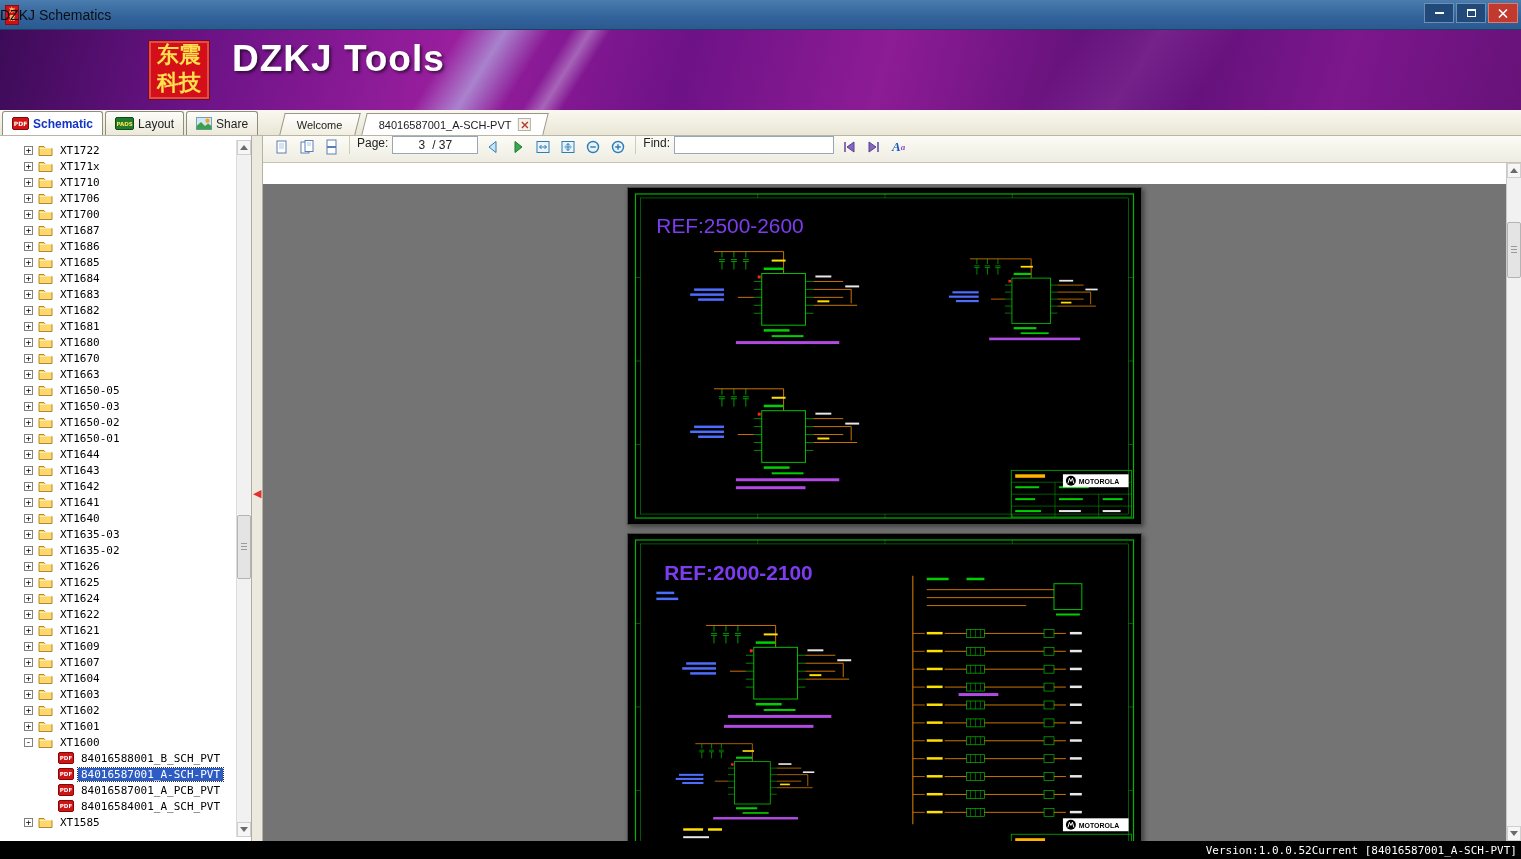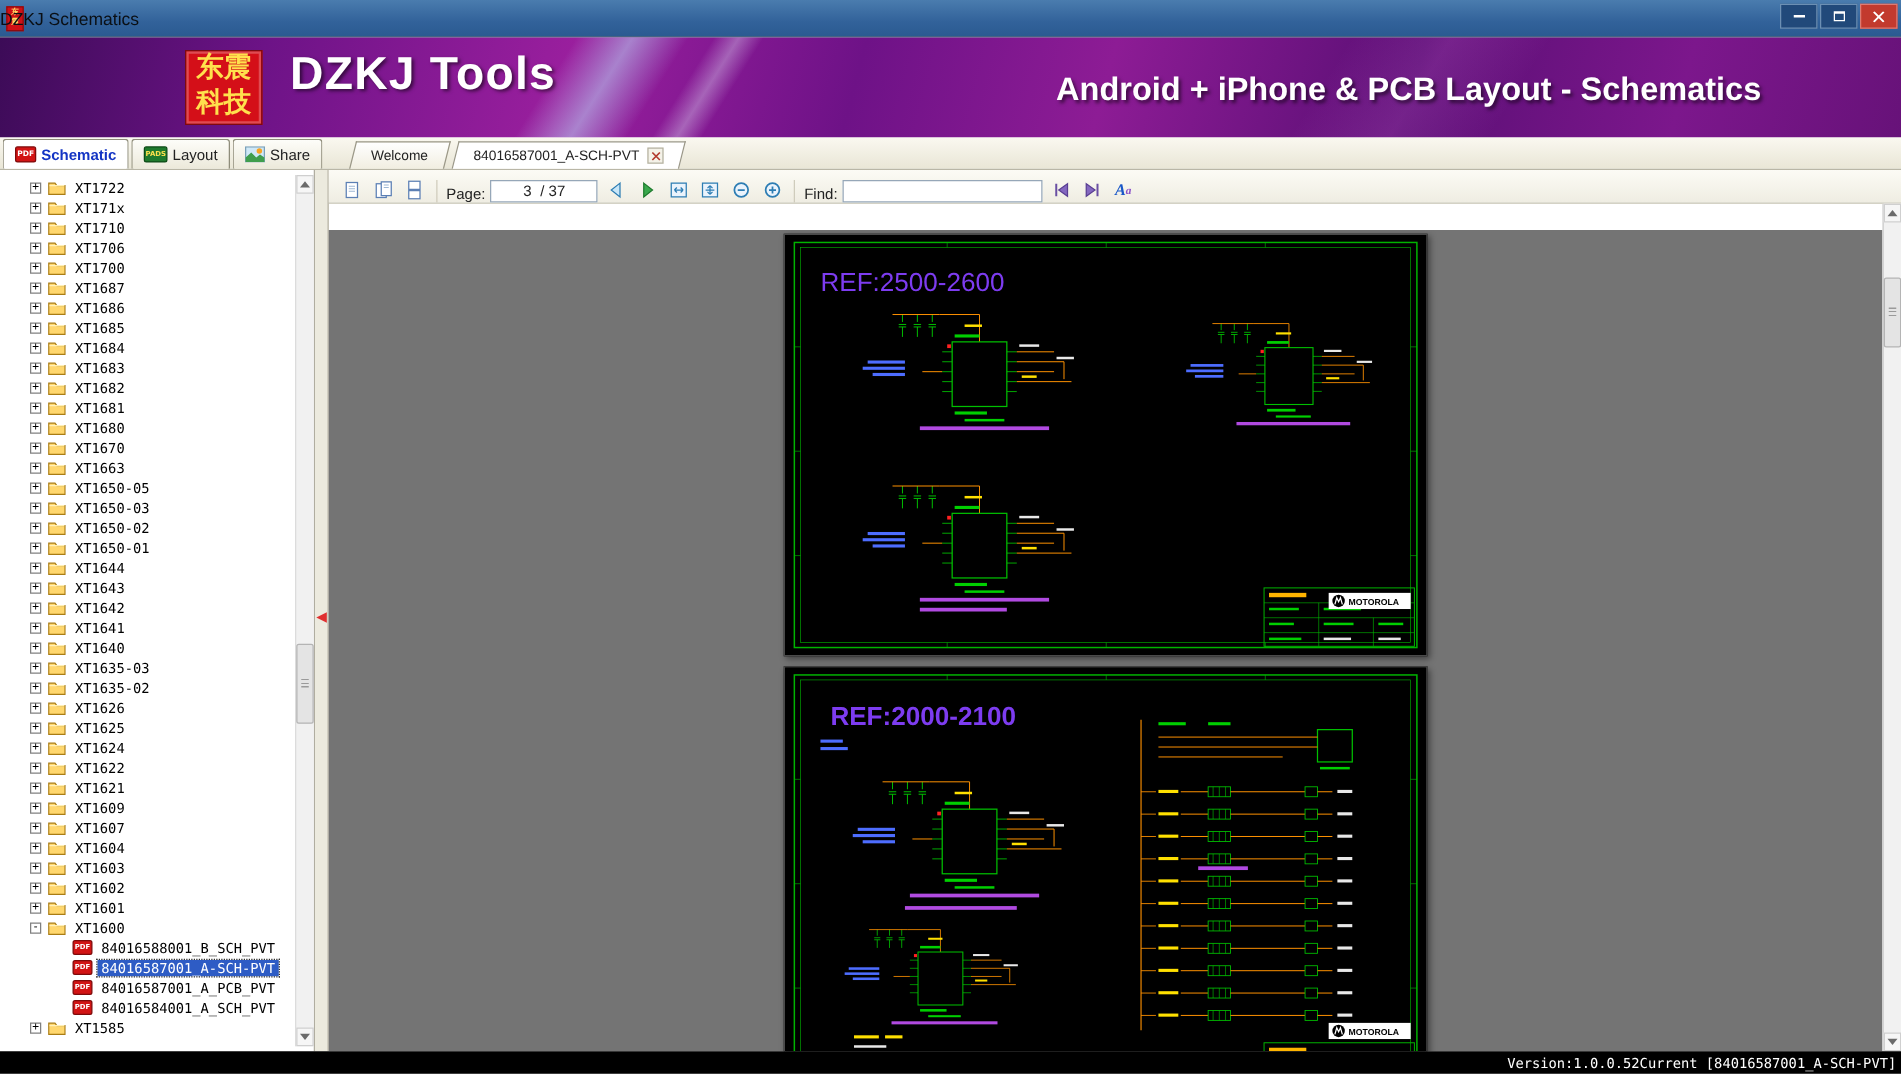--- a/index.html
+++ b/index.html
@@ -97,21 +97,21 @@
   .splitter { position:absolute; left:252px; width:11px; top:136px; bottom:18px;
     background:#ecead e0; background:#eceade; border-right:1px solid #b5b2a4; }
   .split-arrow { position:absolute; left:1px; top:352px; color:#e03030; font-size:11px;
     font-family:"DejaVu Sans",sans-serif; line-height:11px; }
 
   .main { position:absolute; left:263px; right:0; top:136px; bottom:18px; }
 
   
   .toolbar { position:absolute; left:0; right:0; top:0; height:27px;
     background:linear-gradient(#fcfbf5,#efede2); border-bottom:1px solid #c6c3b3;
-    display:flex; align-items:flex-end; padding-left:8px; gap:4px; font-size:12px; color:#222; }
+    display:flex; align-items:flex-start; padding-left:8px; gap:4px; font-size:12px; color:#222; }
   .tbtn { width:21px; height:21px; display:flex; align-items:center; justify-content:center; border-radius:2px; }
   .tsep { width:1px; height:18px; background:#cfccbc; margin:0 3px; }
   .page-box { width:86px; height:18px; background:#fff; border:1px solid #96a7b8;
     display:flex; align-items:center; justify-content:center; gap:7px; font-size:12px; }
   .find-input { width:160px; height:18px; border:1px solid #96a7b8; background:#fff; font-size:12px; padding:0 3px; }
   .acase { color:#1a58c8; font-size:13px; font-weight:bold; font-family:"Liberation Serif",serif; font-style:italic; }
   .acase sup { font-size:9px; color:#8a4fc8; }
 
   
   .viewer { position:absolute; left:0; right:15px; top:27px; bottom:0; background:#747474; overflow:hidden;margin-top:21px; }
@@ -149,21 +149,20 @@
 
 <div class="banner">
   <div class="streak1"></div>
   <div class="streak2"></div>
   <div class="streak3"></div>
   <div class="dz-logo">
     <div>东震</div>
     <div>科技</div>
   </div>
   <div class="dz-name">DZKJ Tools</div>
-  <div class="dz-tagline">Android + iPhone &amp; PCB Layout - Schematics</div>
 </div>
 
 <div class="tabrow">
   <div class="main-tab active">
     <span class="mini-icon pdf-badge">
         <span>PDF</span>
       </span>
     <span>Schematic</span>
   </div>
   <div class="main-tab">

